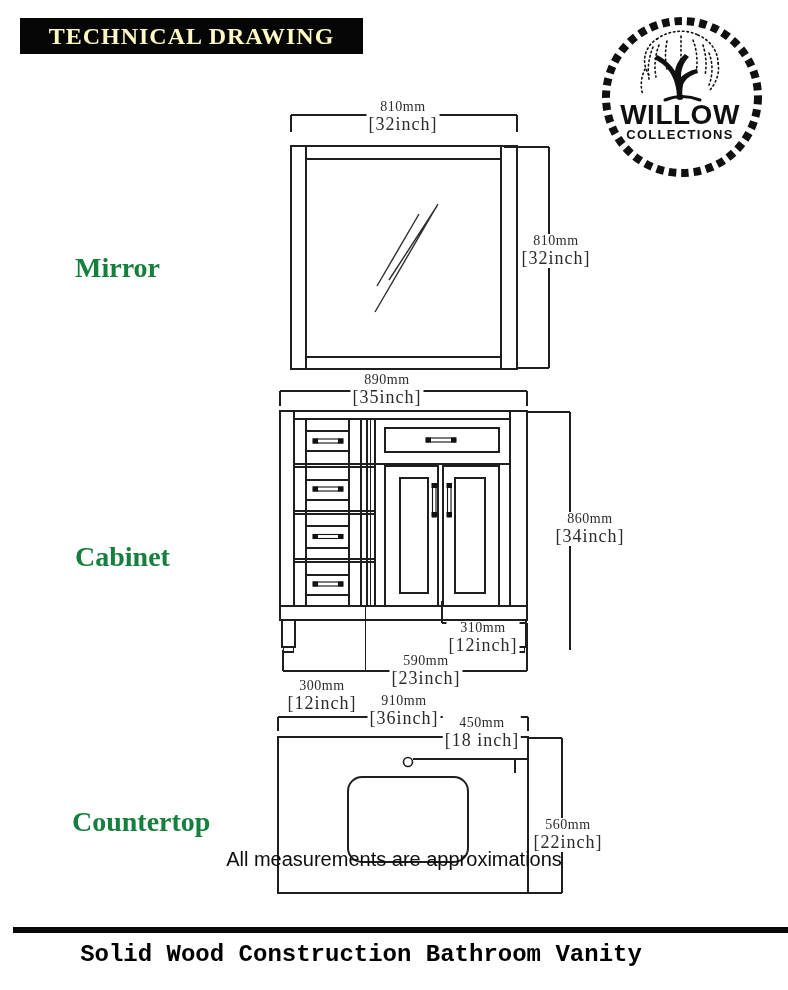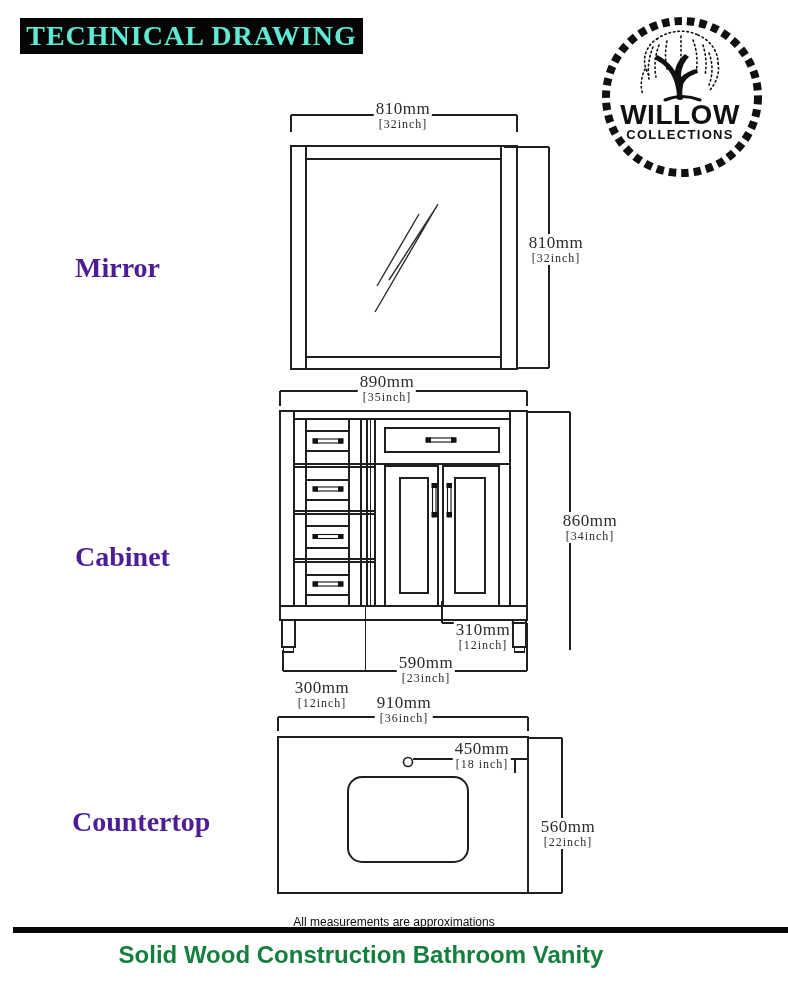--- a/index.html
+++ b/index.html
@@ -7,51 +7,51 @@
     width:788px;height:990px;position:relative;background:#ffffff;
     font-family:"Liberation Serif",serif;color:#111;overflow:hidden;
   }
 
   
   #header-box{
     position:absolute;left:20px;top:18px;width:343px;height:36px;
     background:#050505;display:flex;align-items:center;justify-content:center;
   }
   #header-box .hdr-text{
-    color:#5eead4;font-weight:bold;font-size:28px;letter-spacing:1px;
+    color:#fef9c3;font-weight:bold;font-size:24px;letter-spacing:1px;
     font-family:"Liberation Serif",serif;white-space:nowrap;
   }
 
   
   .section-label{
-    position:absolute;font-weight:bold;font-size:28px;color:#4c1d95;
+    position:absolute;font-weight:bold;font-size:28px;color:#15803d;
     font-family:"Liberation Serif",serif;white-space:nowrap;
   }
 
   
   .dim{
     position:absolute;transform:translateX(-50%);text-align:center;
     line-height:1.06;color:#2b2b2b;z-index:5;
   }
   .dim span{display:block;background:#ffffff;padding:0 2px;white-space:nowrap;}
-  .dim .mm{font-size:17px;letter-spacing:0.5px;}
-  .dim .in{font-size:12px;letter-spacing:1px;}
+  .dim .mm{font-size:14px;letter-spacing:0.5px;}
+  .dim .in{font-size:18px;letter-spacing:1px;}
 
   
   #footer-note{
-    position:absolute;left:394px;top:915px;transform:translateX(-50%);
-    font-family:"Liberation Sans",sans-serif;font-size:12px;color:#0d0d0d;white-space:nowrap;
+    position:absolute;left:394px;top:848px;transform:translateX(-50%);
+    font-family:"Liberation Sans",sans-serif;font-size:20px;color:#0d0d0d;white-space:nowrap;
   }
   #footer-divider{
     position:absolute;left:13px;top:927px;width:775px;height:6px;background:#080808;
   }
   #footer-title{
     position:absolute;left:361px;top:941px;transform:translateX(-50%);
-    font-family:Liberation Sans, sans-serif;font-weight:bold;font-size:24px;
-    color:#15803d;white-space:nowrap;
+    font-family:Liberation Mono, monospace;font-weight:bold;font-size:24px;
+    color:#000000;white-space:nowrap;
   }
 
   svg{position:absolute;left:0;top:0;}
   #logo-svg{left:597px;top:13px;}
 </style>
 </head>
 <body>
 
 <svg id="drawing-svg" width="788" height="990" viewBox="0 0 788 990">
 
@@ -203,21 +203,21 @@
   <span class="in">[12inch]</span>
 </div>
 <div class="dim" style="left:426px;top:654px">
   <span class="mm">590mm</span>
   <span class="in">[23inch]</span>
 </div>
 <div class="dim" style="left:404px;top:694px">
   <span class="mm">910mm</span>
   <span class="in">[36inch]</span>
 </div>
-<div class="dim" style="left:482px;top:740px">
+<div class="dim" style="left:482px;top:716px">
   <span class="mm">450mm</span>
   <span class="in">[18 inch]</span>
 </div>
 <div class="dim" style="left:568px;top:818px">
   <span class="mm">560mm</span>
   <span class="in">[22inch]</span>
 </div>
 
 <div id="footer-note">All measurements are approximations</div>
 <div id="footer-divider"></div>

